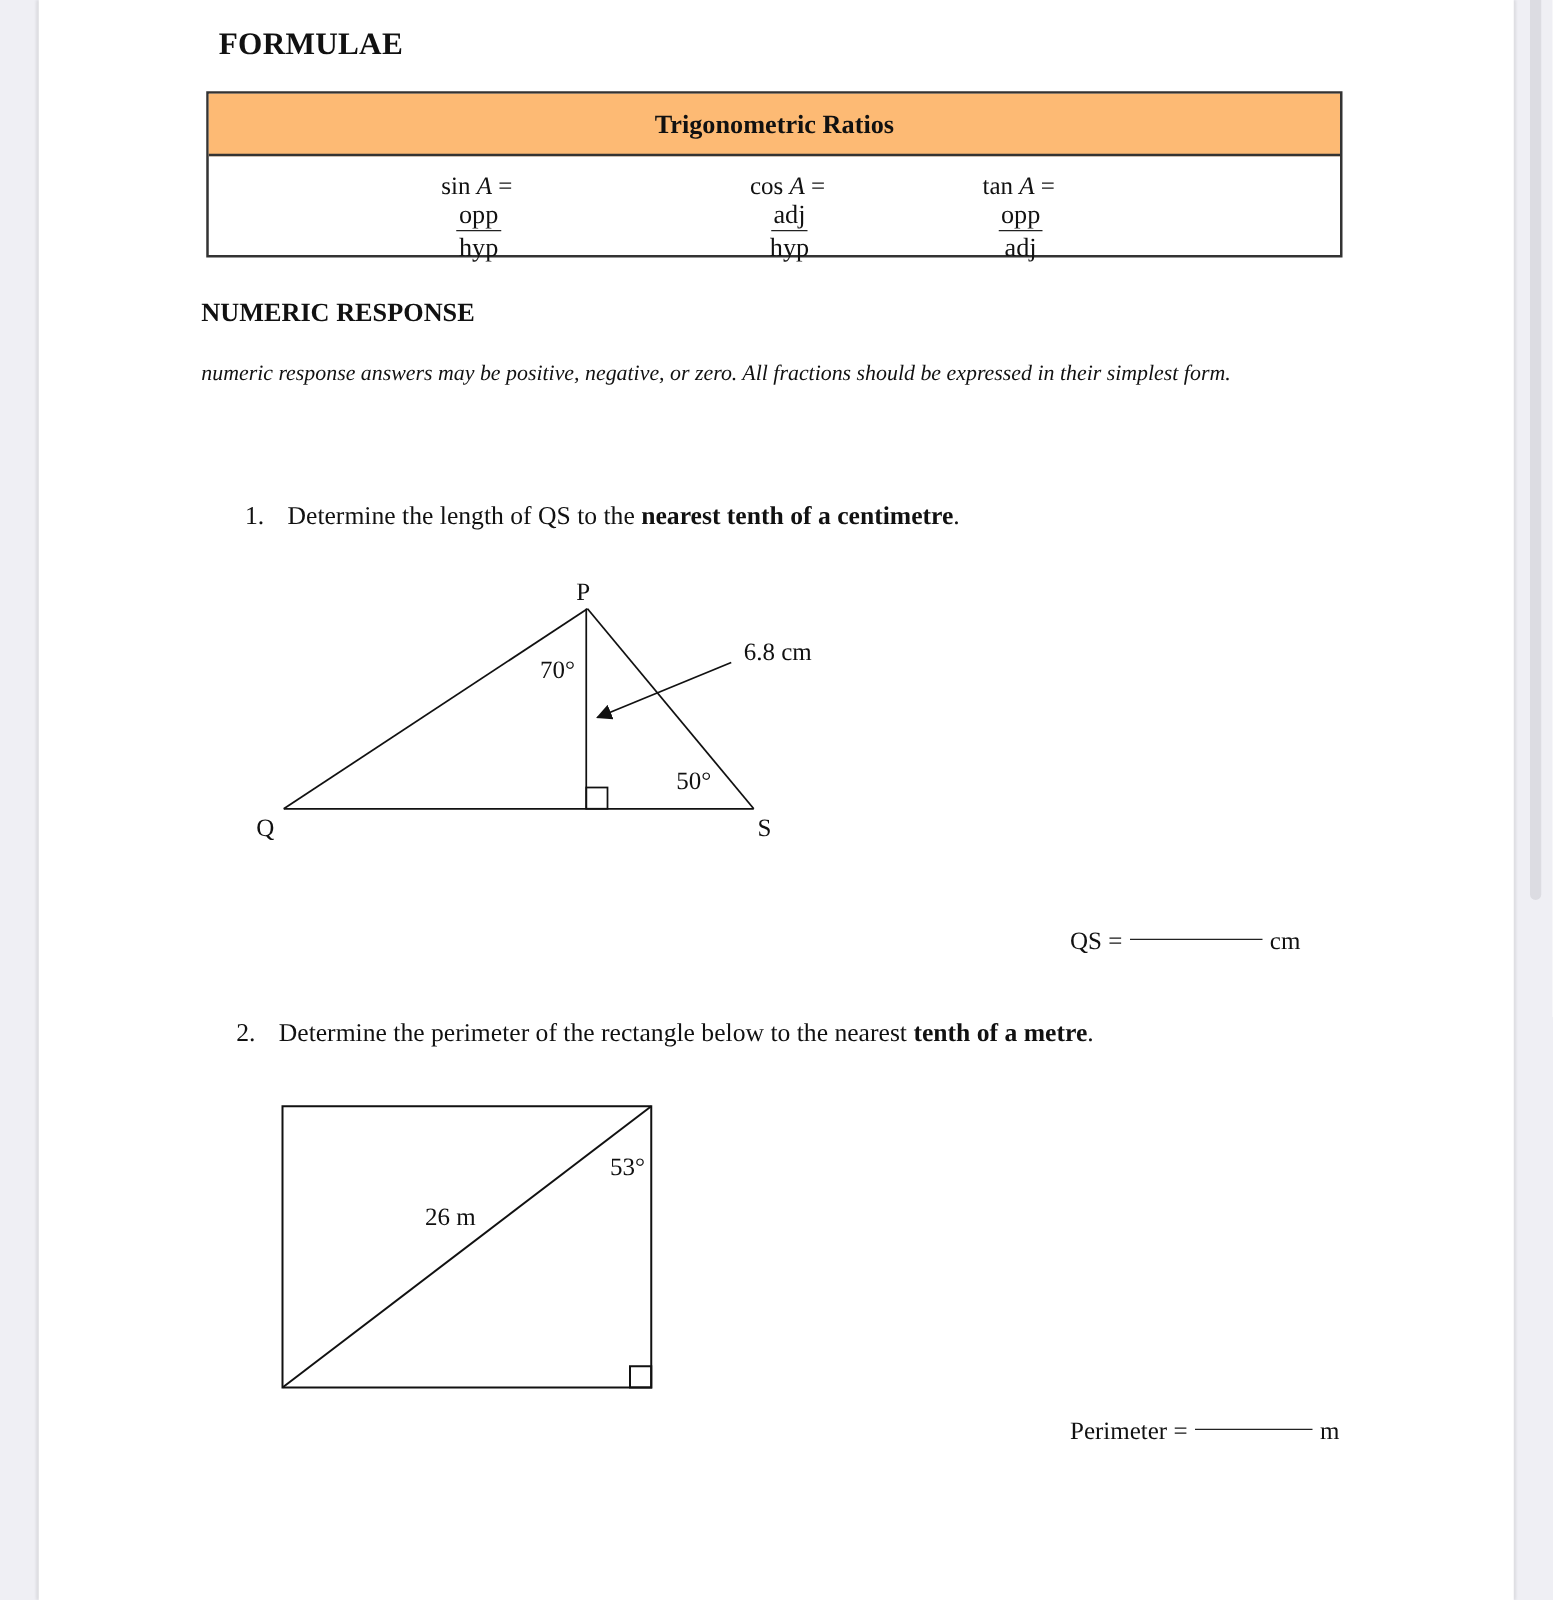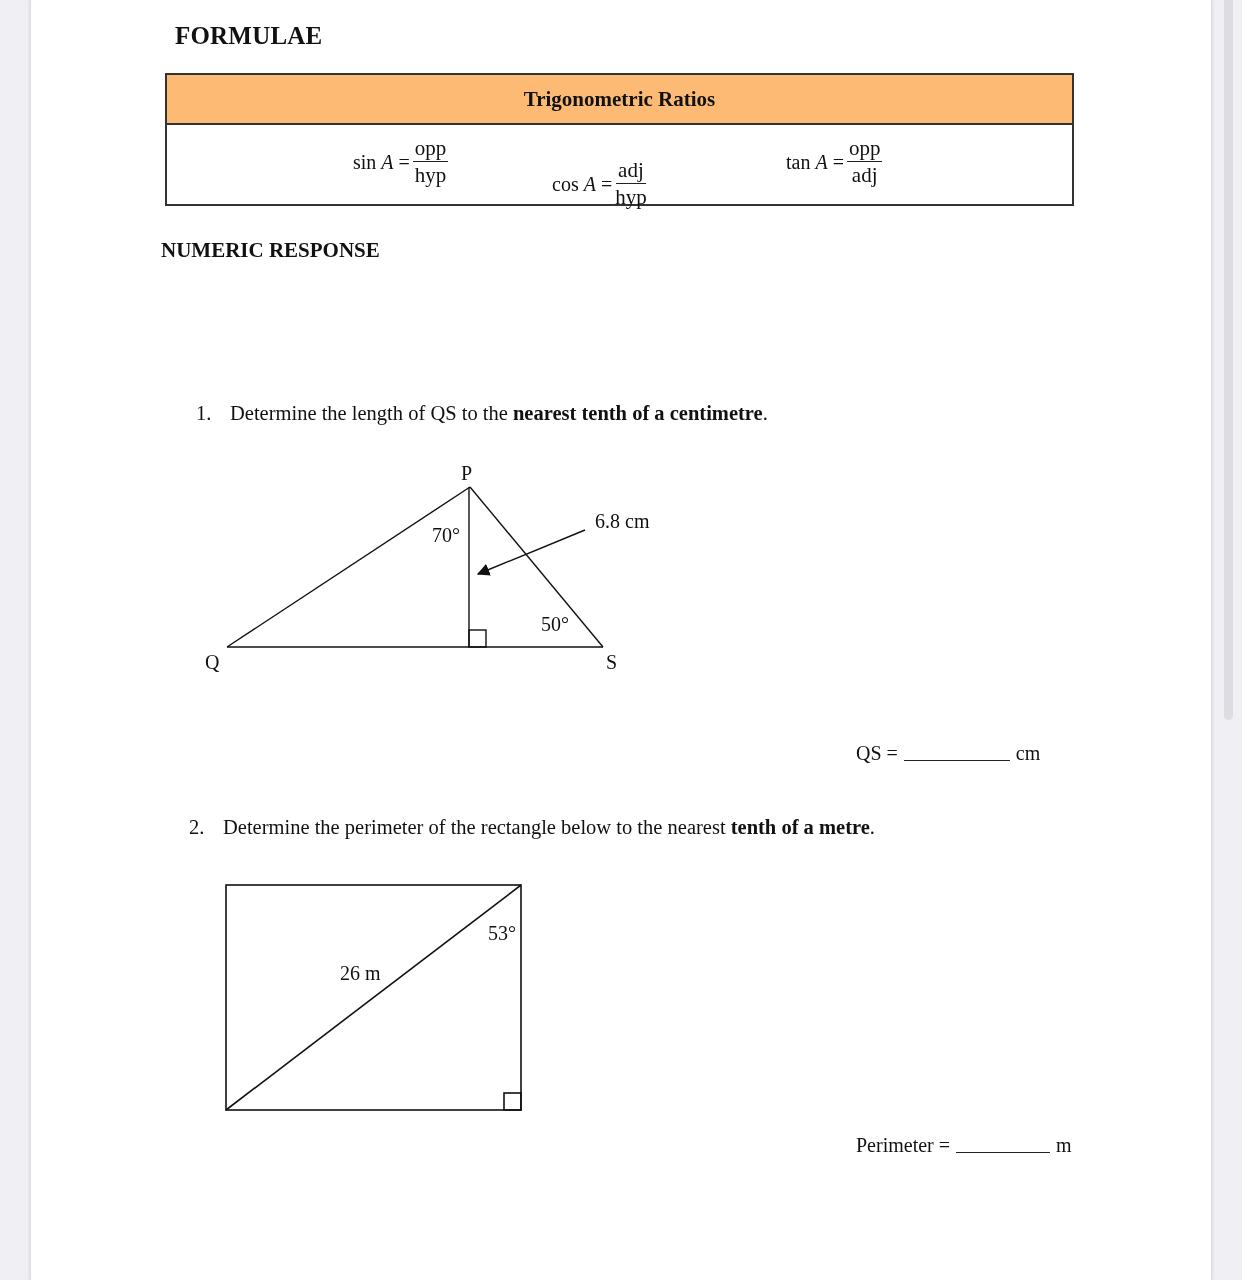--- a/index.html
+++ b/index.html
@@ -23,37 +23,37 @@
   .h-formulae { left: 175px; top: 22px; font-size: 25px; font-weight: bold; letter-spacing: 0.2px; }
   .trig-table {
     position: absolute; left: 165px; top: 73px; width: 909px; height: 133px;
     border: 2px solid #333; box-sizing: border-box;
   }
   .trig-head {
     height: 48px; background: #fdba74; border-bottom: 2px solid #333;
     display: flex; align-items: center; justify-content: center;
     font-size: 21px; font-weight: bold;
   }
-  .formula { position: absolute; top: 138px; display: flex; align-items: center; font-size: 20px; }
+  .formula { position: absolute; top: 138px; display: flex; align-items: center; font-size: 20px; flex-direction: column; }
   .formula .lhs { margin-right: 3px; }
   .frac { display: inline-flex; flex-direction: column; align-items: center; font-size: 21px; line-height: 1; }
   .frac .num { border-bottom: 1.5px solid #222; padding: 0 2px 2px; }
   .frac .den { padding-top: 3px; }
   .f-sin { left: 353px; }
-  .f-cos { left: 552px; margin-top: 22px; }
+  .f-cos { left: 600px; }
   .f-tan { left: 786px; }
   .h-numeric { left: 161px; top: 238px; font-size: 21px; font-weight: bold; }
   .instructions {
     left: 161px; top: 287px; width: 940px; font-size: 17.5px; font-style: italic; line-height: 22px;
   }
   .question { font-size: 20.5px; }
   .q1 { left: 196px; top: 402px; }
   .q2 { left: 189px; top: 816px; }
   .q-num { display: inline-block; width: 34px; }
-  .answer { font-size: 20px; display: flex; align-items: flex-end; }
+  .answer { font-size: 20px; display: flex; align-items: center; }
   .answer .blank { display: inline-block; border-bottom: 1.3px solid #222; margin: 0 6px 4px 6px; }
   .a1 { left: 856px; top: 742px; }
   .a1 .blank { width: 106px; }
   .a2 { left: 856px; top: 1134px; }
   .a2 .blank { width: 94px; }
   svg.diagram { position: absolute; left: 0; top: 0; overflow: visible; }
   svg text { font-family: "Liberation Serif", "DejaVu Serif", serif; fill: #111; }
 </style>
 </head>
 <body>
@@ -85,20 +85,21 @@
 <div class="formula f-tan">
   <span class="lhs"><span>tan</span> <i>A</i> <span>=</span></span>
   <span class="frac">
     <span class="num">opp</span>
     <span class="den">adj</span>
   </span>
 </div>
 
 <div class="abs h-numeric">NUMERIC RESPONSE</div>
 <div class="abs instructions">
+  <div>numeric response answers may be positive, negative, or zero.  All fractions should be expressed in their simplest form.</div>
 </div>
 
 <div class="abs question q1">
   <span class="q-num">1.</span><span>Determine the length of QS to the </span><b>nearest tenth of a centimetre</b><span>.</span>
 </div>
 
 <svg class="diagram" width="1242" height="1280">
   <defs>
     <marker id="arrowhead" viewBox="0 0 10 10" refX="9" refY="5" markerWidth="9" markerHeight="9" orient="auto">
       <path d="M0,0 L10,5 L0,10 z" fill="#111"></path>

